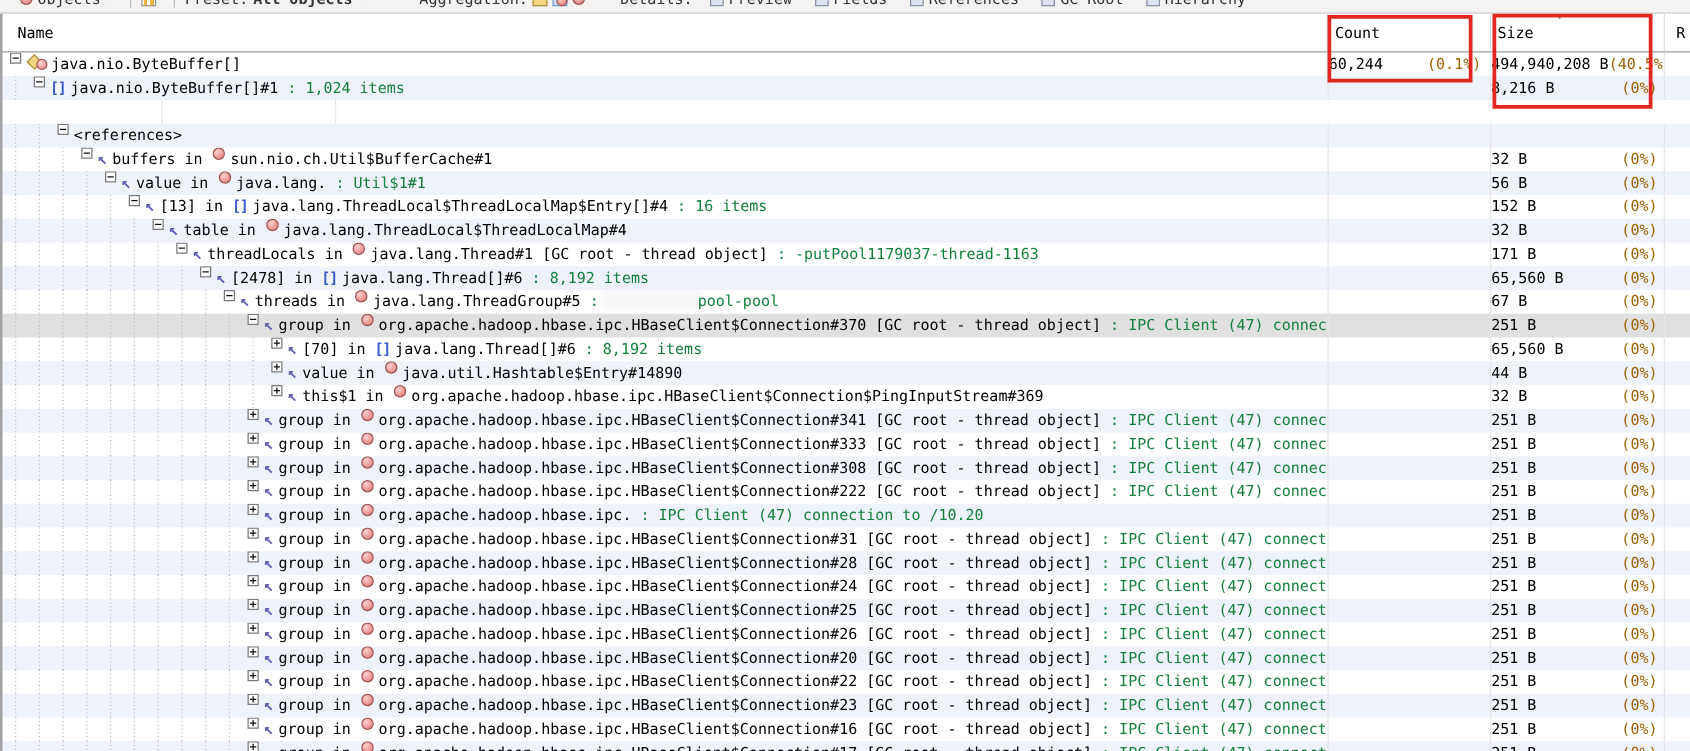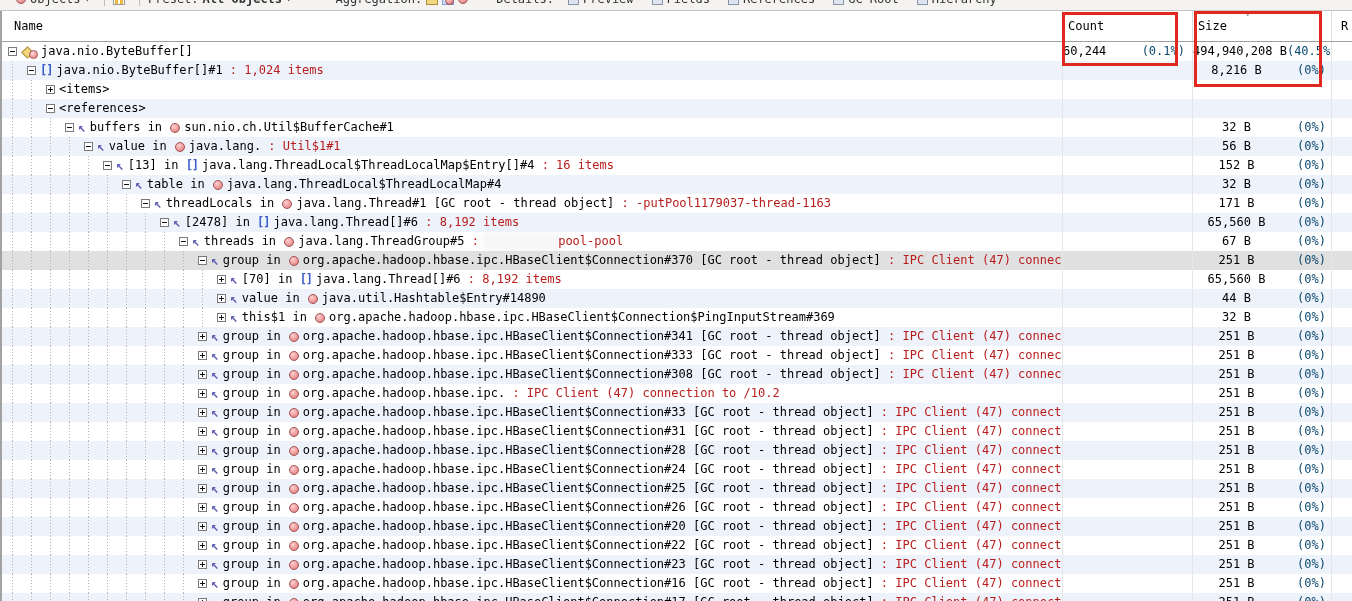--- a/index.html
+++ b/index.html
@@ -29,32 +29,32 @@
   .c-count{width:130px;padding-left:5px;border-right:1px solid #dedede;position:relative}
   .c-size{width:139px;padding-left:5px;border-right:1px solid #dedede;position:relative}
   .c-r{flex:1;padding-left:9px}
   .sort-ind{position:absolute;top:-3px;left:52px;font-size:9px;color:#8f8f8f;line-height:10px}
   
   .rows{position:relative;z-index:1}
   .row{display:flex;height:19px;line-height:19px}
   .row:nth-child(even){background:#eef2fa}
   .row.sel{background:#e0e0e0}
   .cell{box-sizing:border-box;height:19px;overflow:hidden;white-space:nowrap}
-  .cell.name{width:1063px;display:flex;align-items:center;padding-left:8px;border-right:1px solid #e6e6e6}
+  .cell.name{width:1063px;display:flex;padding-left:8px;border-right:1px solid #e6e6e6}
   .cell.count{width:130px;display:flex;border-right:1px solid #e6e6e6}
   .cell.size{width:139px;display:flex;border-right:1px solid #e6e6e6}
   .cell.r{flex:1}
   .cell span.t{white-space:pre}
   .count .num{width:62px;text-align:left}
   .count .pct{flex:1;text-align:right;padding-right:7px}
-  .size .num{flex:1;text-align:center}
+  .size .num{flex:1;text-align:left}
   .size .pct{width:46px;text-align:right;padding-right:5px}
-  .pct{color:#0c4a6e}
+  .pct{color:#a16207}
   .b{font-weight:normal}
-  .sfx{color:#b91c1c}
+  .sfx{color:#15803d}
   .redact{display:inline-block;width:72px;height:12px;background:#f7f7f7;box-shadow:0 0 6px 4px #f7f7f7;flex:none}
   
   .guide{width:19px;height:19px;flex:none;background-image:linear-gradient(#b4b4b4 1px,transparent 1px);background-size:1px 3px;background-repeat:repeat-y;background-position:4px 0}
   .exp{width:7px;height:7px;flex:none;border:1px solid #7a7a7a;background:#fff;position:relative;margin-right:4px}
   .exp::before{content:"";position:absolute;left:1px;width:5px;top:3px;height:1px;background:#111}
   .exp.plus::after{content:"";position:absolute;top:1px;height:5px;left:3px;width:1px;background:#111}
   .ic{flex:none;margin-right:4px}
   .ic-class{width:16px;height:14px;position:relative}
   .ic-class::before{content:"";position:absolute;left:2px;top:3px;width:7px;height:7px;background:#f3d57e;border:1px solid #a8913f;transform:rotate(45deg)}
   .ic-class::after{content:"";position:absolute;left:8px;top:5px;width:7px;height:7px;border-radius:50%;background:radial-gradient(circle at 35% 30%,#ffd6d6,#e57d7d);border:1px solid #a85252}
@@ -163,26 +163,20 @@
         <span class="num"></span>
         <span class="pct"></span>
       </div>
       <div class="cell size">
         <span class="num">8,216 B</span>
         <span class="pct">(0%)</span>
       </div>
       <div class="cell r"></div>
     </div>
     <div class="row">
-      <div class="cell name">
-        <span class="guide"></span>
-        <span class="guide"></span>
-        <span class="exp plus"></span>
-        <span class="t">&lt;items&gt;</span>
-      </div>
       <div class="cell count">
         <span class="num"></span>
         <span class="pct"></span>
       </div>
       <div class="cell size">
         <span class="num"></span>
         <span class="pct"></span>
       </div>
       <div class="cell r"></div>
     </div>
@@ -620,20 +614,21 @@
         <span class="guide"></span>
         <span class="guide"></span>
         <span class="guide"></span>
         <span class="guide"></span>
         <span class="exp plus"></span>
         <span class="ic ic-ref"></span>
         <span class="t b">group</span>
         <span class="t"> in </span>
         <span class="ic-sph"></span>
         <span class="t">org.apache.hadoop.hbase.ipc.</span>
+        <span class="t b">HBaseClient$Connection#222 [GC root - thread object]</span>
         <span class="t sfx"> : IPC Client (47) connection to /10.2</span>
       </div>
       <div class="cell count">
         <span class="num"></span>
         <span class="pct"></span>
       </div>
       <div class="cell size">
         <span class="num">251 B</span>
         <span class="pct">(0%)</span>
       </div>
@@ -650,21 +645,20 @@
         <span class="guide"></span>
         <span class="guide"></span>
         <span class="guide"></span>
         <span class="guide"></span>
         <span class="exp plus"></span>
         <span class="ic ic-ref"></span>
         <span class="t b">group</span>
         <span class="t"> in </span>
         <span class="ic-sph"></span>
         <span class="t">org.apache.hadoop.hbase.ipc.</span>
-        <span class="t b">HBaseClient$Connection#33 [GC root - thread object]</span>
         <span class="t sfx"> : IPC Client (47) connection to /10.20</span>
       </div>
       <div class="cell count">
         <span class="num"></span>
         <span class="pct"></span>
       </div>
       <div class="cell size">
         <span class="num">251 B</span>
         <span class="pct">(0%)</span>
       </div>

